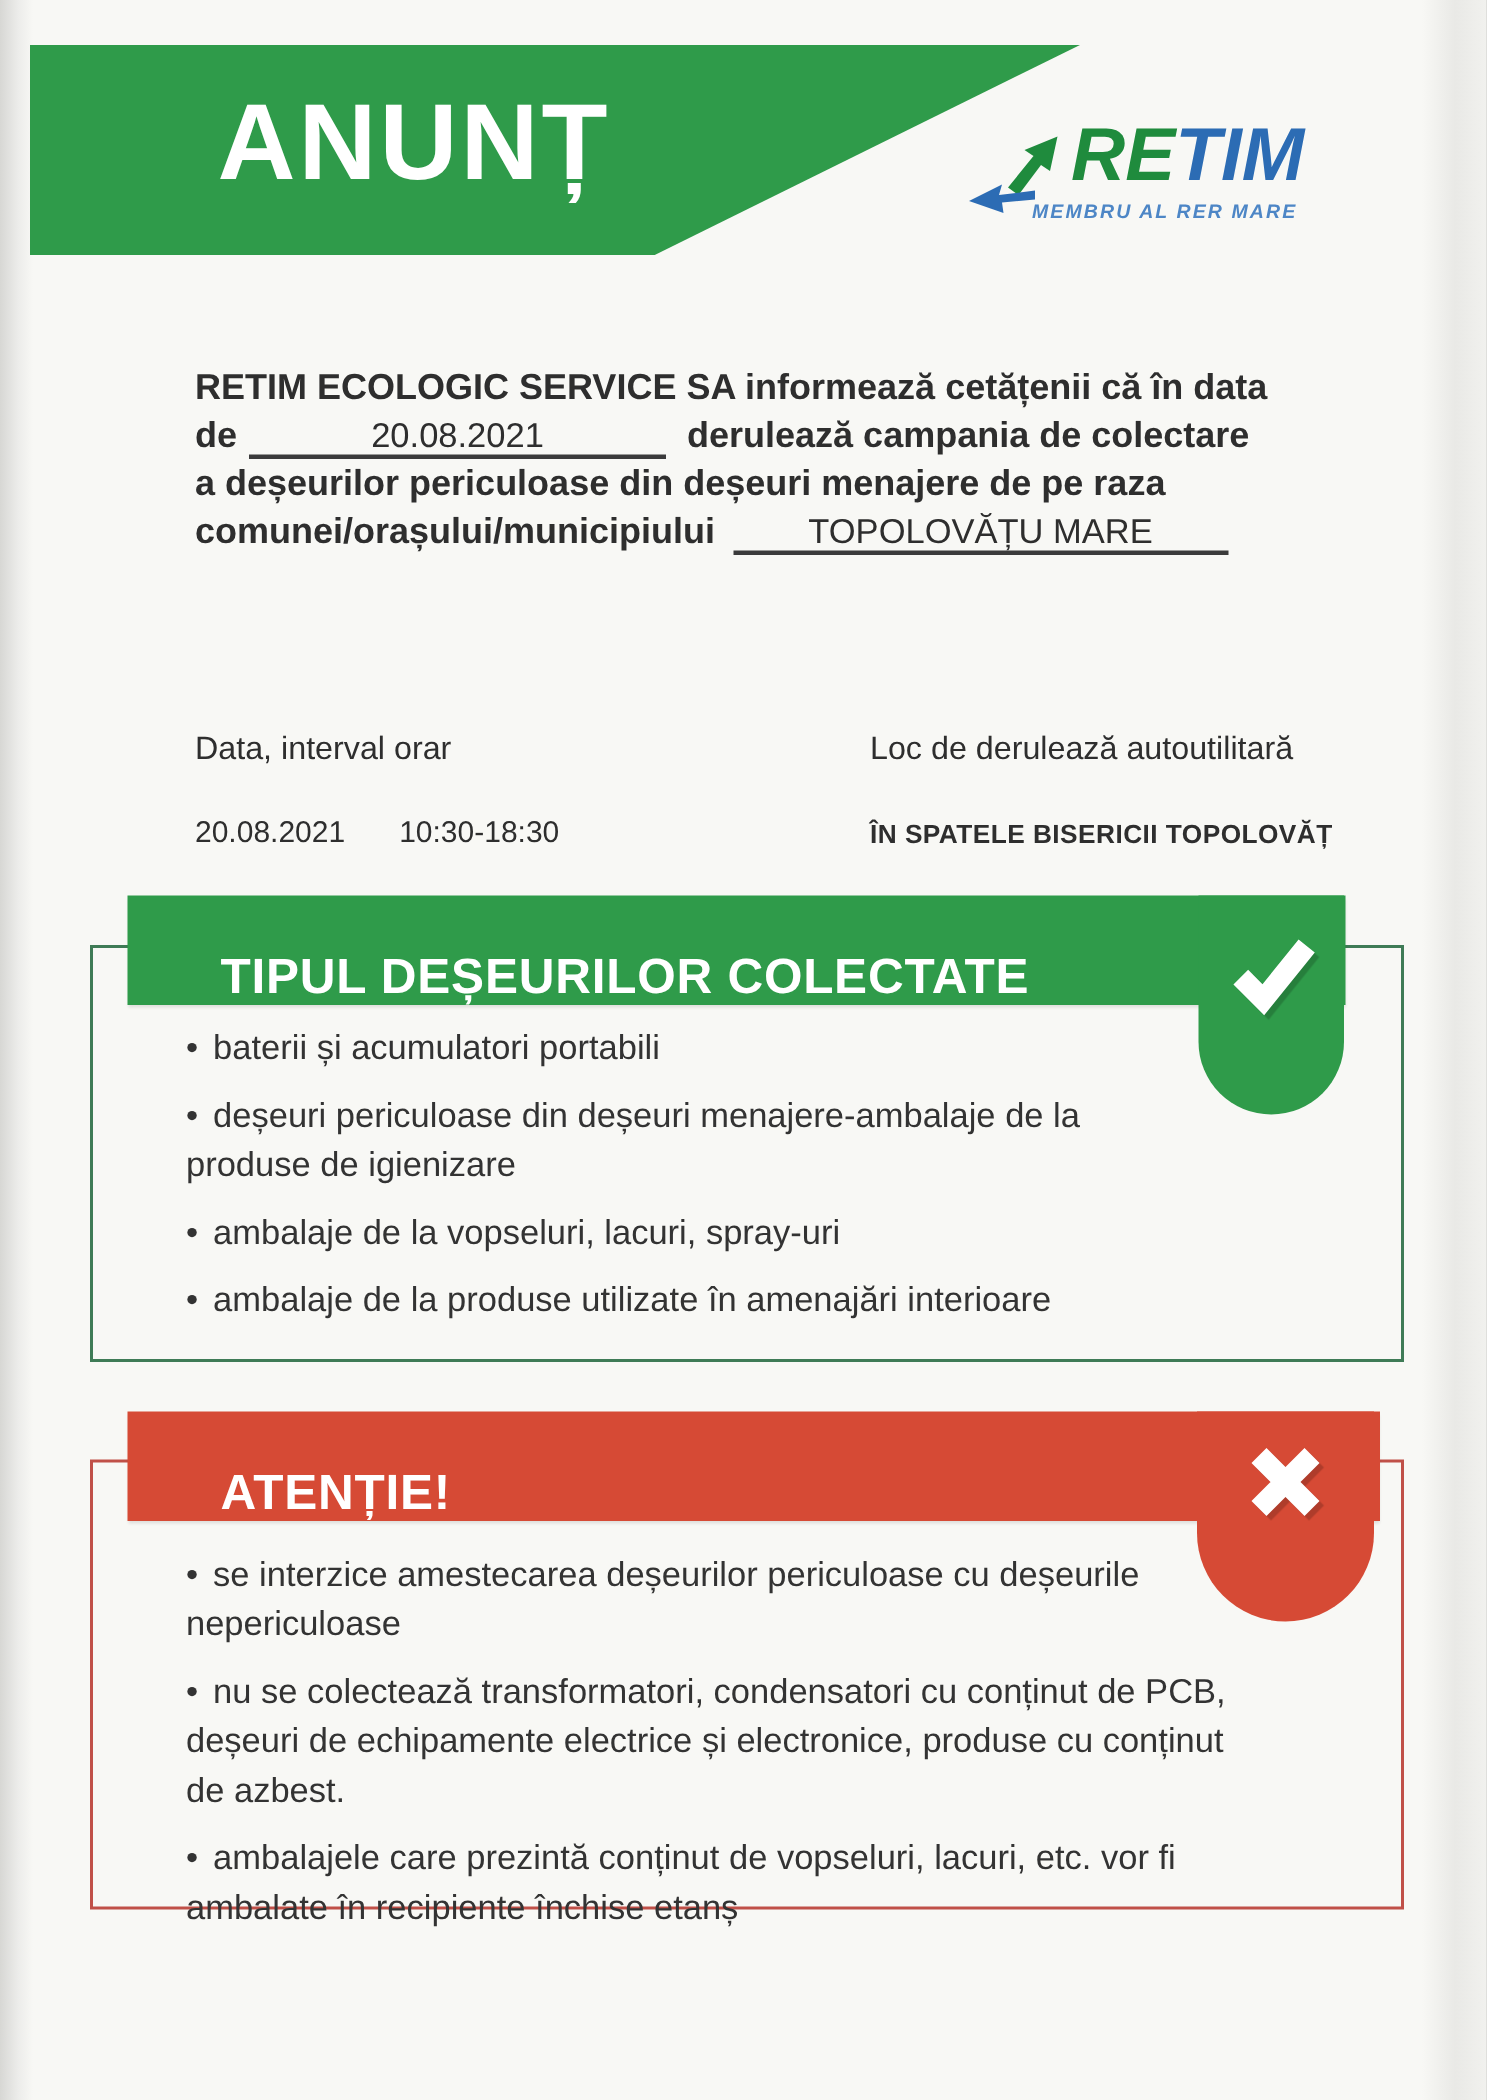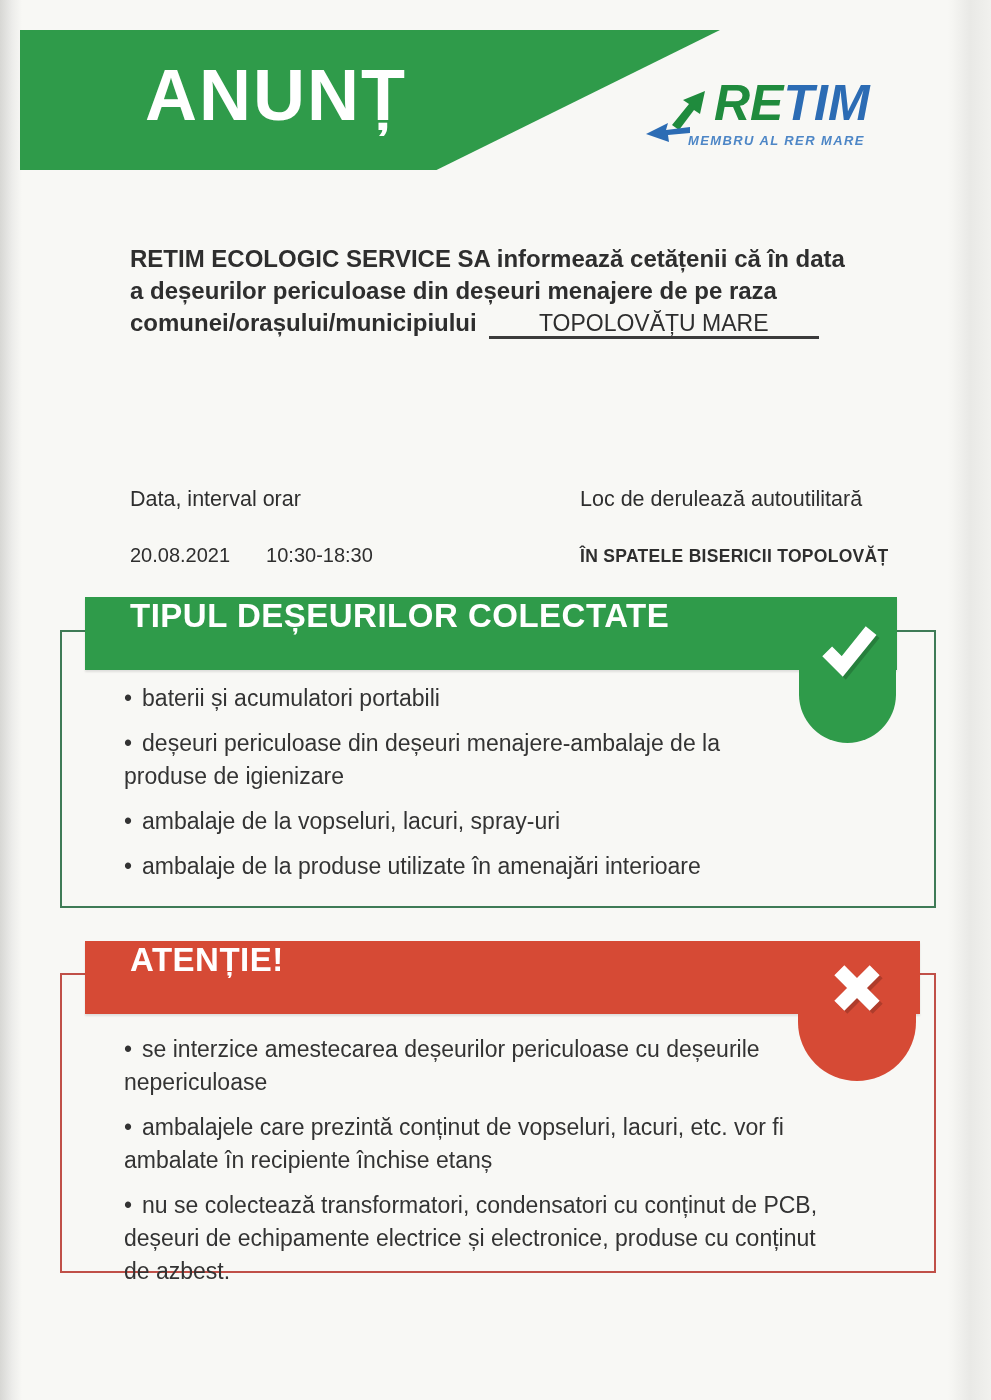--- a/index.html
+++ b/index.html
@@ -58,22 +58,22 @@
   .sched{position:absolute;left:130px;top:544px;font-size:20px;white-space:nowrap}
   .sched .hours{margin-left:36px}
   .loc-val{position:absolute;left:580px;top:546px;font-size:17.5px;font-weight:700;letter-spacing:.3px;white-space:nowrap}
 
   
   .panel{position:absolute;left:60px;width:876px}
   .panel-green{top:630px;height:278px;border:2px solid var(--green-border)}
   .panel-red{top:973px;height:300px;border:2px solid var(--red-border)}
 
   .ribbon{
-    position:absolute;height:73px;display:flex;align-items:flex-start;
-    padding-left:45px;box-shadow:0 2px 2px rgba(0,0,0,.10);
+    position:absolute;height:73px;display:flex;align-items:flex-end;
+    padding-left:62px;box-shadow:0 2px 2px rgba(0,0,0,.10);
   }
   .panel-green .ribbon{left:23px;top:-35px;width:812px;background:var(--green)}
   .panel-red .ribbon{left:23px;top:-34px;width:835px;background:var(--red)}
   .ribbon-title{font-size:33px;font-weight:700;color:#fff;letter-spacing:.5px;white-space:nowrap}
 
   .badge{position:absolute;display:flex;justify-content:center}
   .panel-green .badge{top:-35px;right:38px;width:97px;height:146px;background:var(--green);border-radius:0 0 49px 49px}
   .panel-red .badge{top:-34px;right:18px;width:118px;height:140px;background:var(--red);border-radius:0 0 59px 59px}
   .badge svg{margin-top:14px;filter:drop-shadow(3px 3px 0 rgba(0,0,0,.18))}
 
@@ -98,20 +98,21 @@
         <path d="M30 37 L47 16 L41 12 L63 3 L58 26 L52 22 L37 42 Z" fill="var(--logo-green)"></path>
         <path d="M48 39 L24 42 L26 35 L4 46 L27 54 L26 47 L48 45 Z" fill="var(--logo-blue)"></path>
       </svg>
     </span>
     <div class="brand"><span class="re">RE</span><span class="tim">TIM</span></div>
     <div class="tagline">MEMBRU AL RER MARE</div>
   </div>
 
   <div class="intro">
     <div class="intro-line">RETIM ECOLOGIC SERVICE SA informează cetățenii că în data</div>
+    <div class="intro-line"><span>de</span><span class="blank blank-date">20.08.2021</span><span>derulează campania de colectare</span></div>
     <div class="intro-line">a deșeurilor periculoase din deșeuri menajere de pe raza</div>
     <div class="intro-line"><span>comunei/orașului/municipiului</span><span class="blank blank-loc">TOPOLOVĂȚU MARE</span></div>
   </div>
 
   <div class="col-h col-h1">Data, interval orar</div>
   <div class="col-h col-h2">Loc de derulează autoutilitară</div>
   <div class="sched"><span>20.08.2021</span><span class="hours">10:30-18:30</span></div>
   <div class="loc-val">ÎN SPATELE BISERICII TOPOLOVĂȚ</div>
 
   <div class="panel panel-green">
@@ -139,18 +140,18 @@
     </div>
     <div class="badge">
       <span>
         <svg width="66" height="66" viewBox="0 0 56 56">
           <path d="M13 13 L43 43 M43 13 L13 43" fill="none" stroke="#fff" stroke-width="12"></path>
         </svg>
       </span>
     </div>
     <ul class="items">
       <li>se interzice amestecarea deșeurilor periculoase cu deșeurile nepericuloase</li>
+      <li>nu se colectează transformatori, condensatori cu conținut de PCB, deșeuri de echipamente electrice și electronice, produse cu conținut de azbest.</li>
       <li>ambalajele care prezintă conținut de vopseluri, lacuri, etc. vor fi ambalate în recipiente închise etanș</li>
-      <li>nu se colectează transformatori, condensatori cu conținut de PCB, deșeuri de echipamente electrice și electronice, produse cu conținut de azbest.</li>
     </ul>
   </div>
 
 </div>
 
 </body></html>

